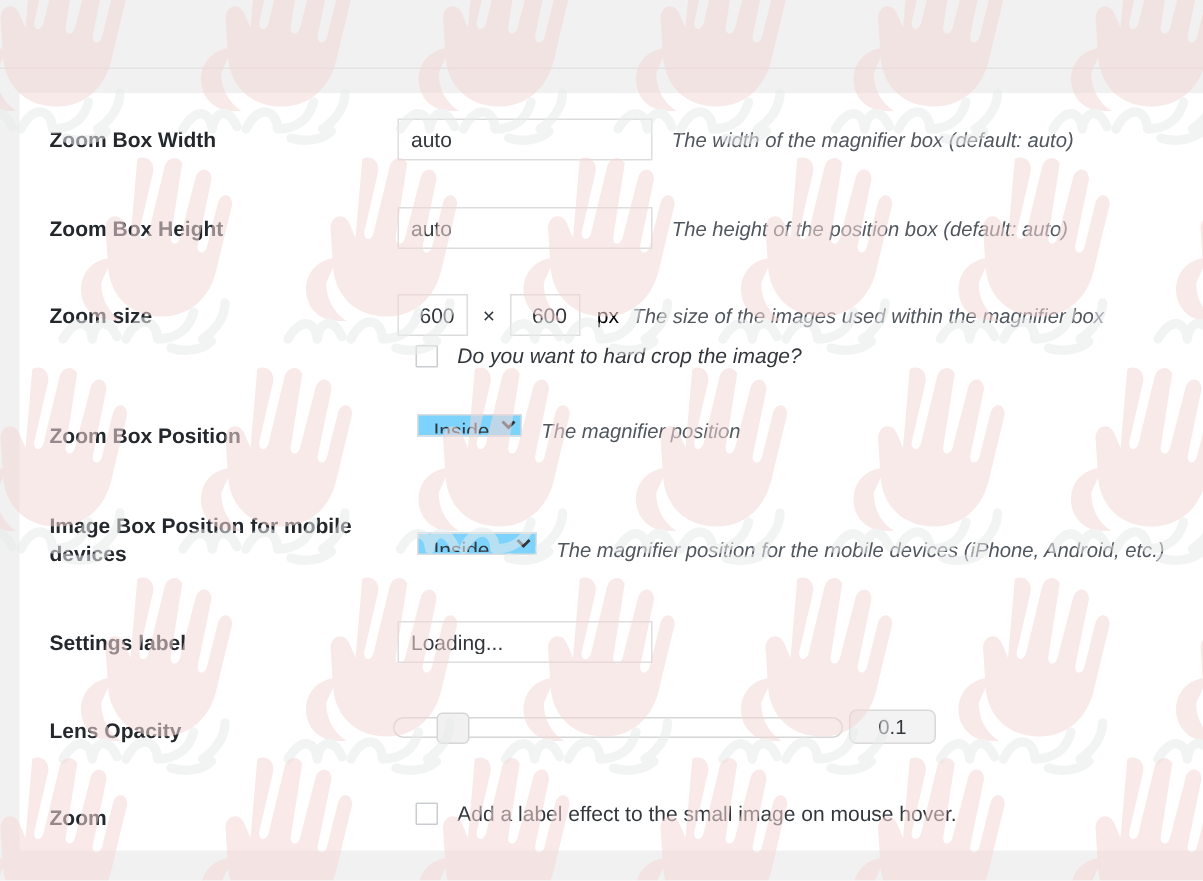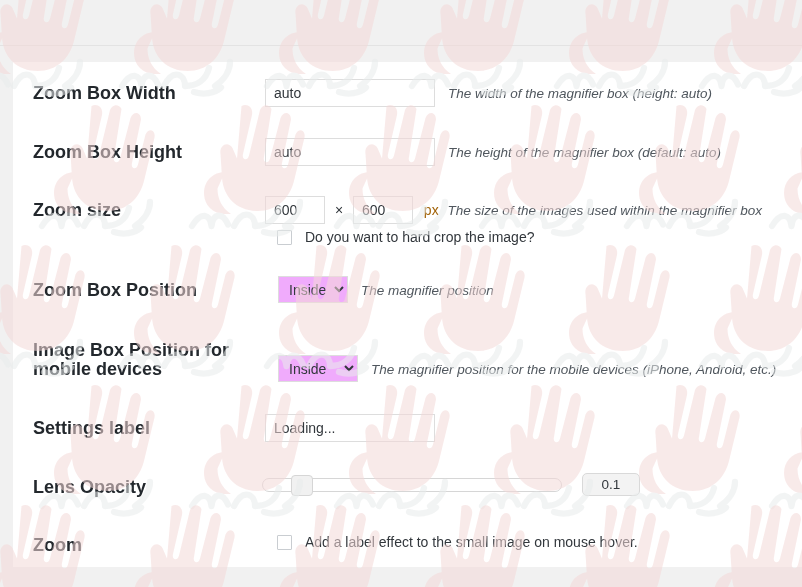--- a/index.html
+++ b/index.html
@@ -76,21 +76,21 @@
   
   .row {
     position: absolute;
     left: 0;
     width: 789px;
   }
   .lbl {
     position: absolute;
     left: 20px;
     width: 225px;
-    font-size: 18px;
+    font-size: 14px;
     font-weight: 600;
     color: #23282d;
     line-height: 19px;
   }
   .field {
     position: absolute;
     left: 252px;
   }
   .desc {
     font-style: italic;
@@ -106,27 +106,27 @@
     border: 1px solid #ddd;
     background: #fff;
     font-family: "Liberation Sans", sans-serif;
     font-size: 14px;
     color: #32373c;
     outline: none;
     border-radius: 0;
   }
   input.txt::placeholder { color: #72777c; }
   input.wide { width: 170px; }
-  input.num  { width: 60px; }
+  input.num  { width: 47px; text-align: right; }
 
   select.sel {
     box-sizing: border-box;
-    height: 27px;
+    height: 15px;
     border: 1px solid #ddd;
-    background: #f0abfc;
+    background: #7dd3fc;
     font-family: "Liberation Sans", sans-serif;
     font-size: 14px;
     color: #32373c;
     padding: 1px 2px 1px 6px;
     border-radius: 0;
     outline: none;
   }
 
   .cbx {
     width: 15px;
@@ -145,21 +145,21 @@
     margin-left: 9px;
   }
 
   .times {
     font-size: 14px;
     color: #32373c;
     margin: 0 6px;
   }
   .px {
     font-size: 14px;
-    color: #a16207;
+    color: #000000;
     margin-left: 7px;
     margin-right: 5px;
   }
 
   
   .slider-wrap {
     position: relative;
     display: inline-block;
     width: 300px;
     height: 18px;
@@ -192,21 +192,20 @@
     width: 58px;
     height: 23px;
     line-height: 22px;
     text-align: center;
     box-sizing: border-box;
     border: 1px solid #d9d9d9;
     background: #f3f3f3;
     border-radius: 5px;
     font-size: 13.5px;
     color: #32373c;
-    margin-left: 16px;
     vertical-align: middle;
   }
 </style>
 </head>
 <body>
 
 <div id="watermark-layer">
     <div class="wm" style="left:-40px;top:-46px;"><svg viewBox="0 0 100 100" width="150" height="150" xmlns="http://www.w3.org/2000/svg">
         <g fill="#f4d9d8">
           <path d="M41 8 C45 6 49 9 48 14 L42 40 C41 44 45 45 46 41 L53 12 C54 7 59 6 61 10 L56 42 C55 46 59 47 60 43 L67 16 C69 11 74 12 74 17 L68 46 C67 50 71 51 72 47 L77 27 C79 22 84 24 83 29 L76 58 C73 70 64 78 52 78 C38 78 29 69 28 56 L27 40 C26 34 32 31 35 36 L38 43 Z"></path>
@@ -573,42 +572,42 @@
 <div class="page-title">Magnifier Settings</div>
 
 <div class="footer-strip"></div>
 
 <div class="panel">
 
   <div class="row" style="top:22px;">
     <div class="lbl">Zoom Box Width</div>
     <div class="field" style="top:-5px;">
       <input class="txt wide" type="text" value="auto" style="">
-      <span class="desc" style="margin-left:9px;">The width of the magnifier box (height: auto)</span>
+      <span class="desc" style="margin-left:9px;">The width of the magnifier box (default: auto)</span>
     </div>
   </div>
 
   <div class="row" style="top:81px;">
     <div class="lbl">Zoom Box Height</div>
     <div class="field" style="top:-5px;">
       <input class="txt wide" type="text" value="auto" style="">
-      <span class="desc" style="margin-left:9px;">The height of the magnifier box (default: auto)</span>
+      <span class="desc" style="margin-left:9px;">The height of the position box (default: auto)</span>
     </div>
   </div>
 
   <div class="row" style="top:139px;">
     <div class="lbl">Zoom size</div>
     <div class="field" style="top:-5px;">
       <input class="txt num" type="text" value="600" style="">
       <span class="times">×</span>
       <input class="txt num" type="text" value="600" style="">
       <span class="px">px</span>
       <span class="desc">The size of the images used within the magnifier box</span>
     </div>
-    <div class="field" style="top:28px;left:264px;">
+    <div class="field" style="top:28px;left:264px;font-style:italic;">
       <span class="cbx"></span>
       <span class="cbx-text">Do you want to hard crop the image?</span>
     </div>
   </div>
 
   <div class="row" style="top:219px;">
     <div class="lbl">Zoom Box Position</div>
     <div class="field" style="top:-5px;left:265px;">
       <select class="sel" style="width:70px;">
         <option>Inside</option>

